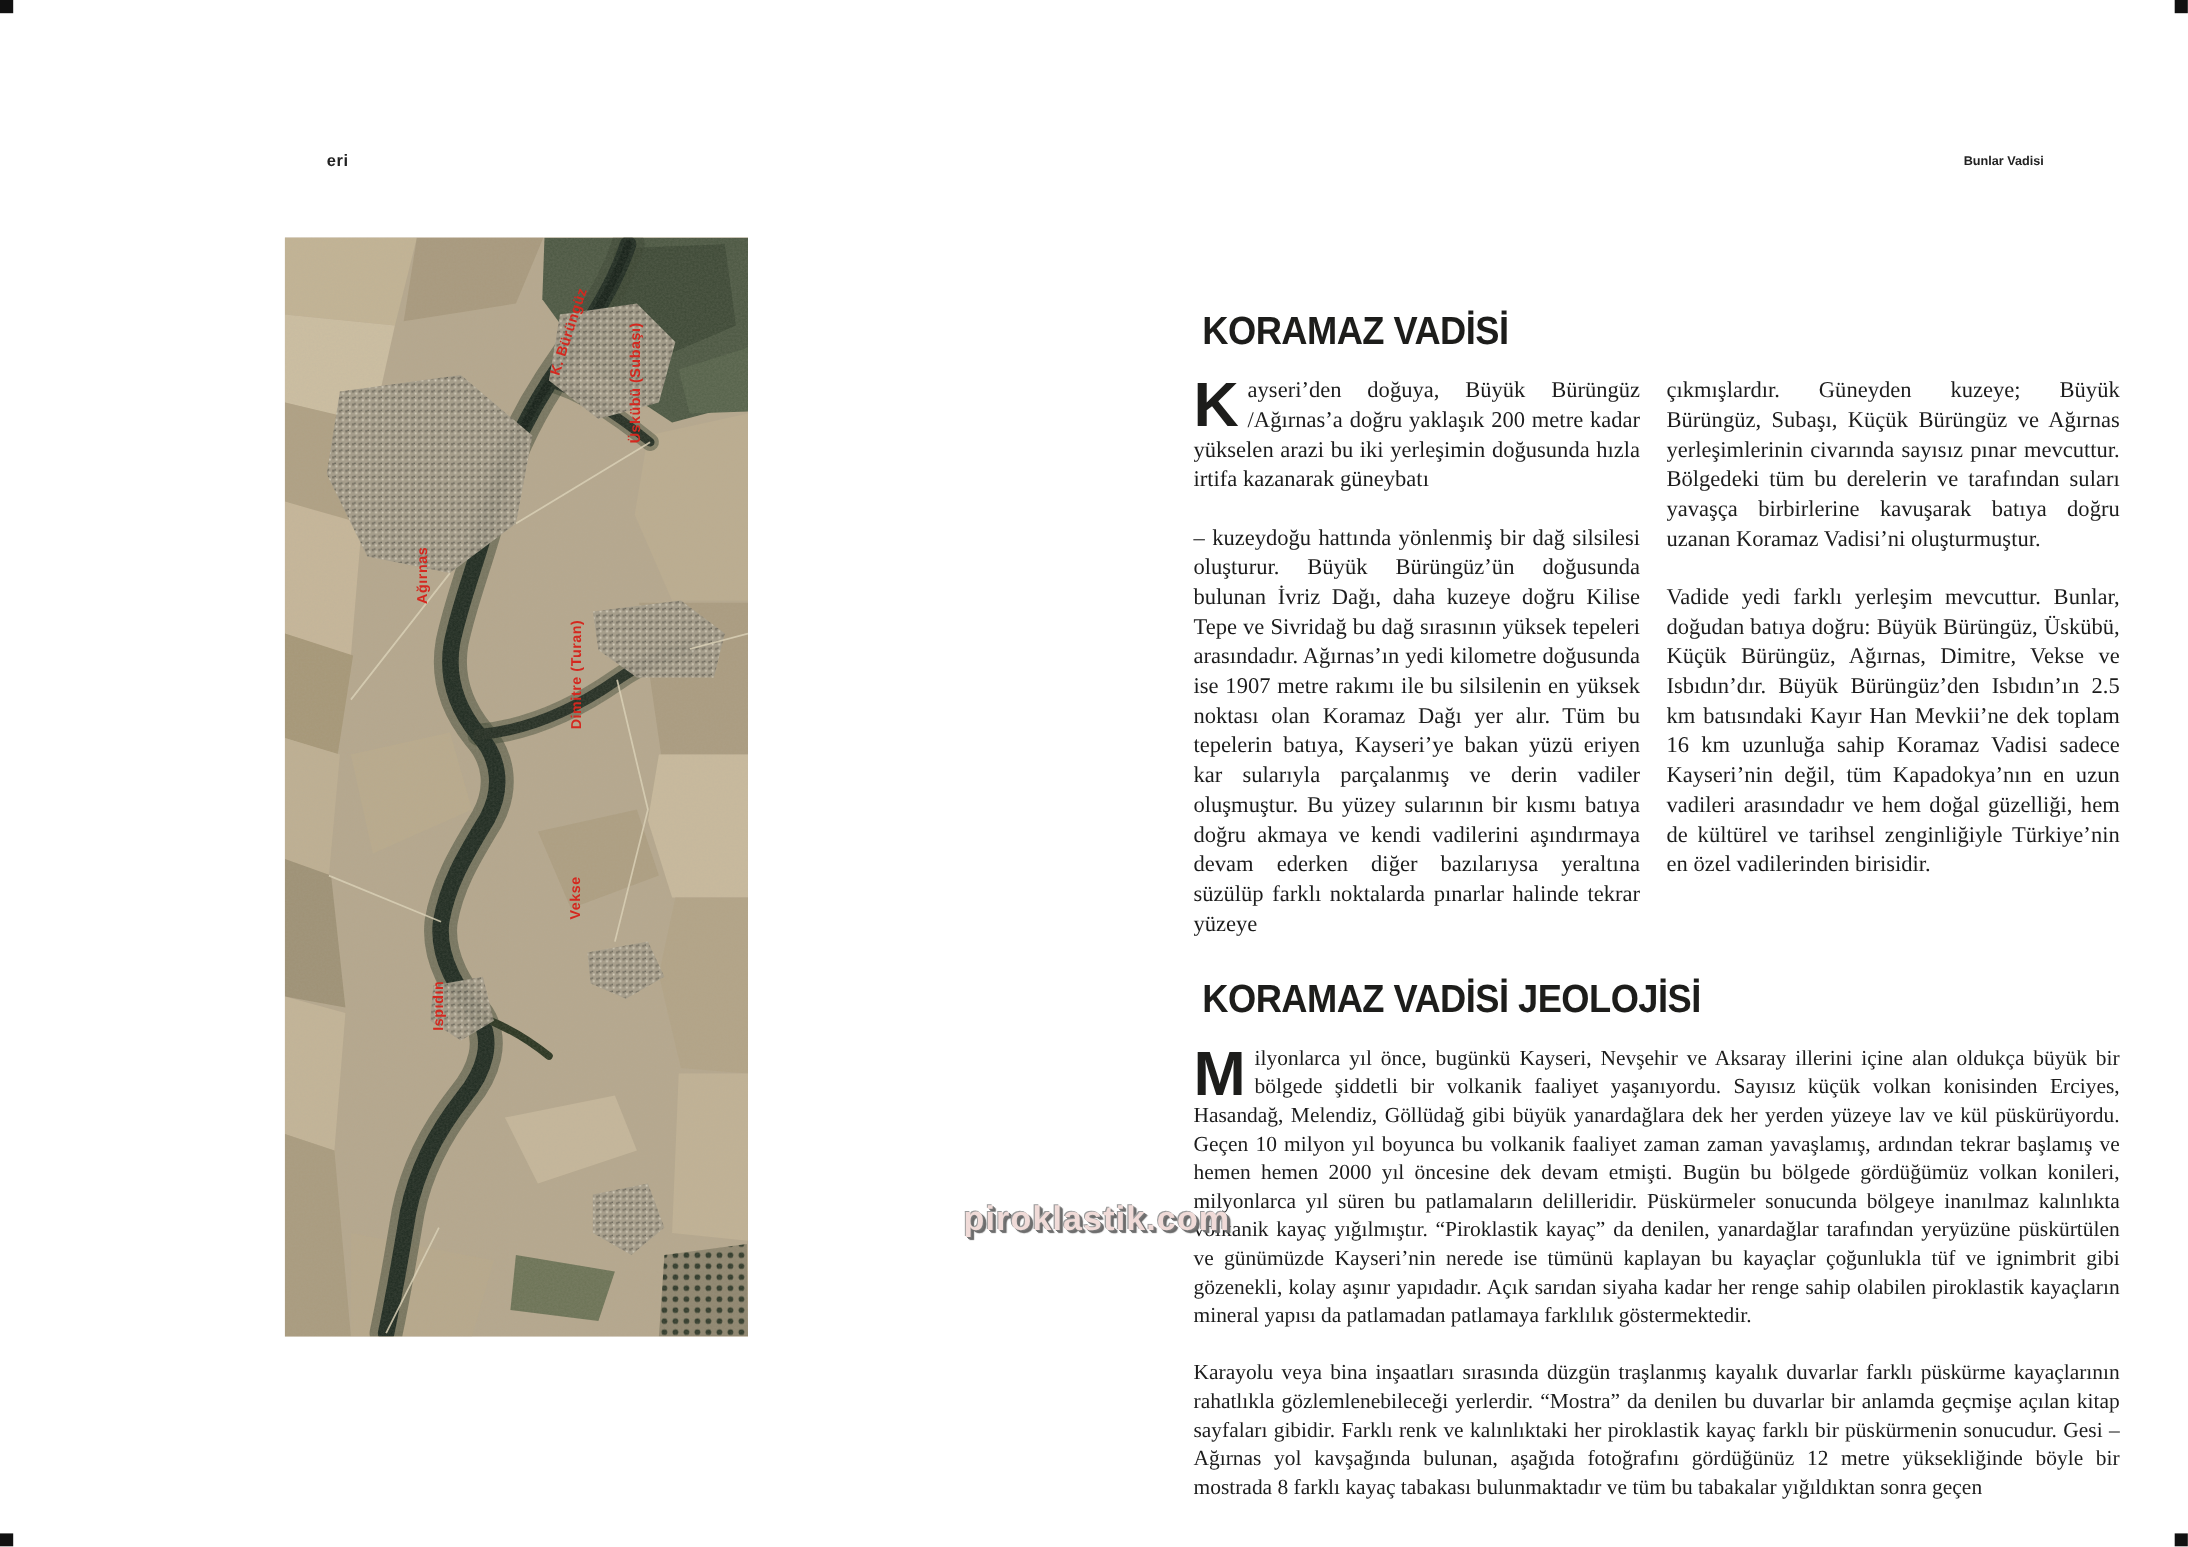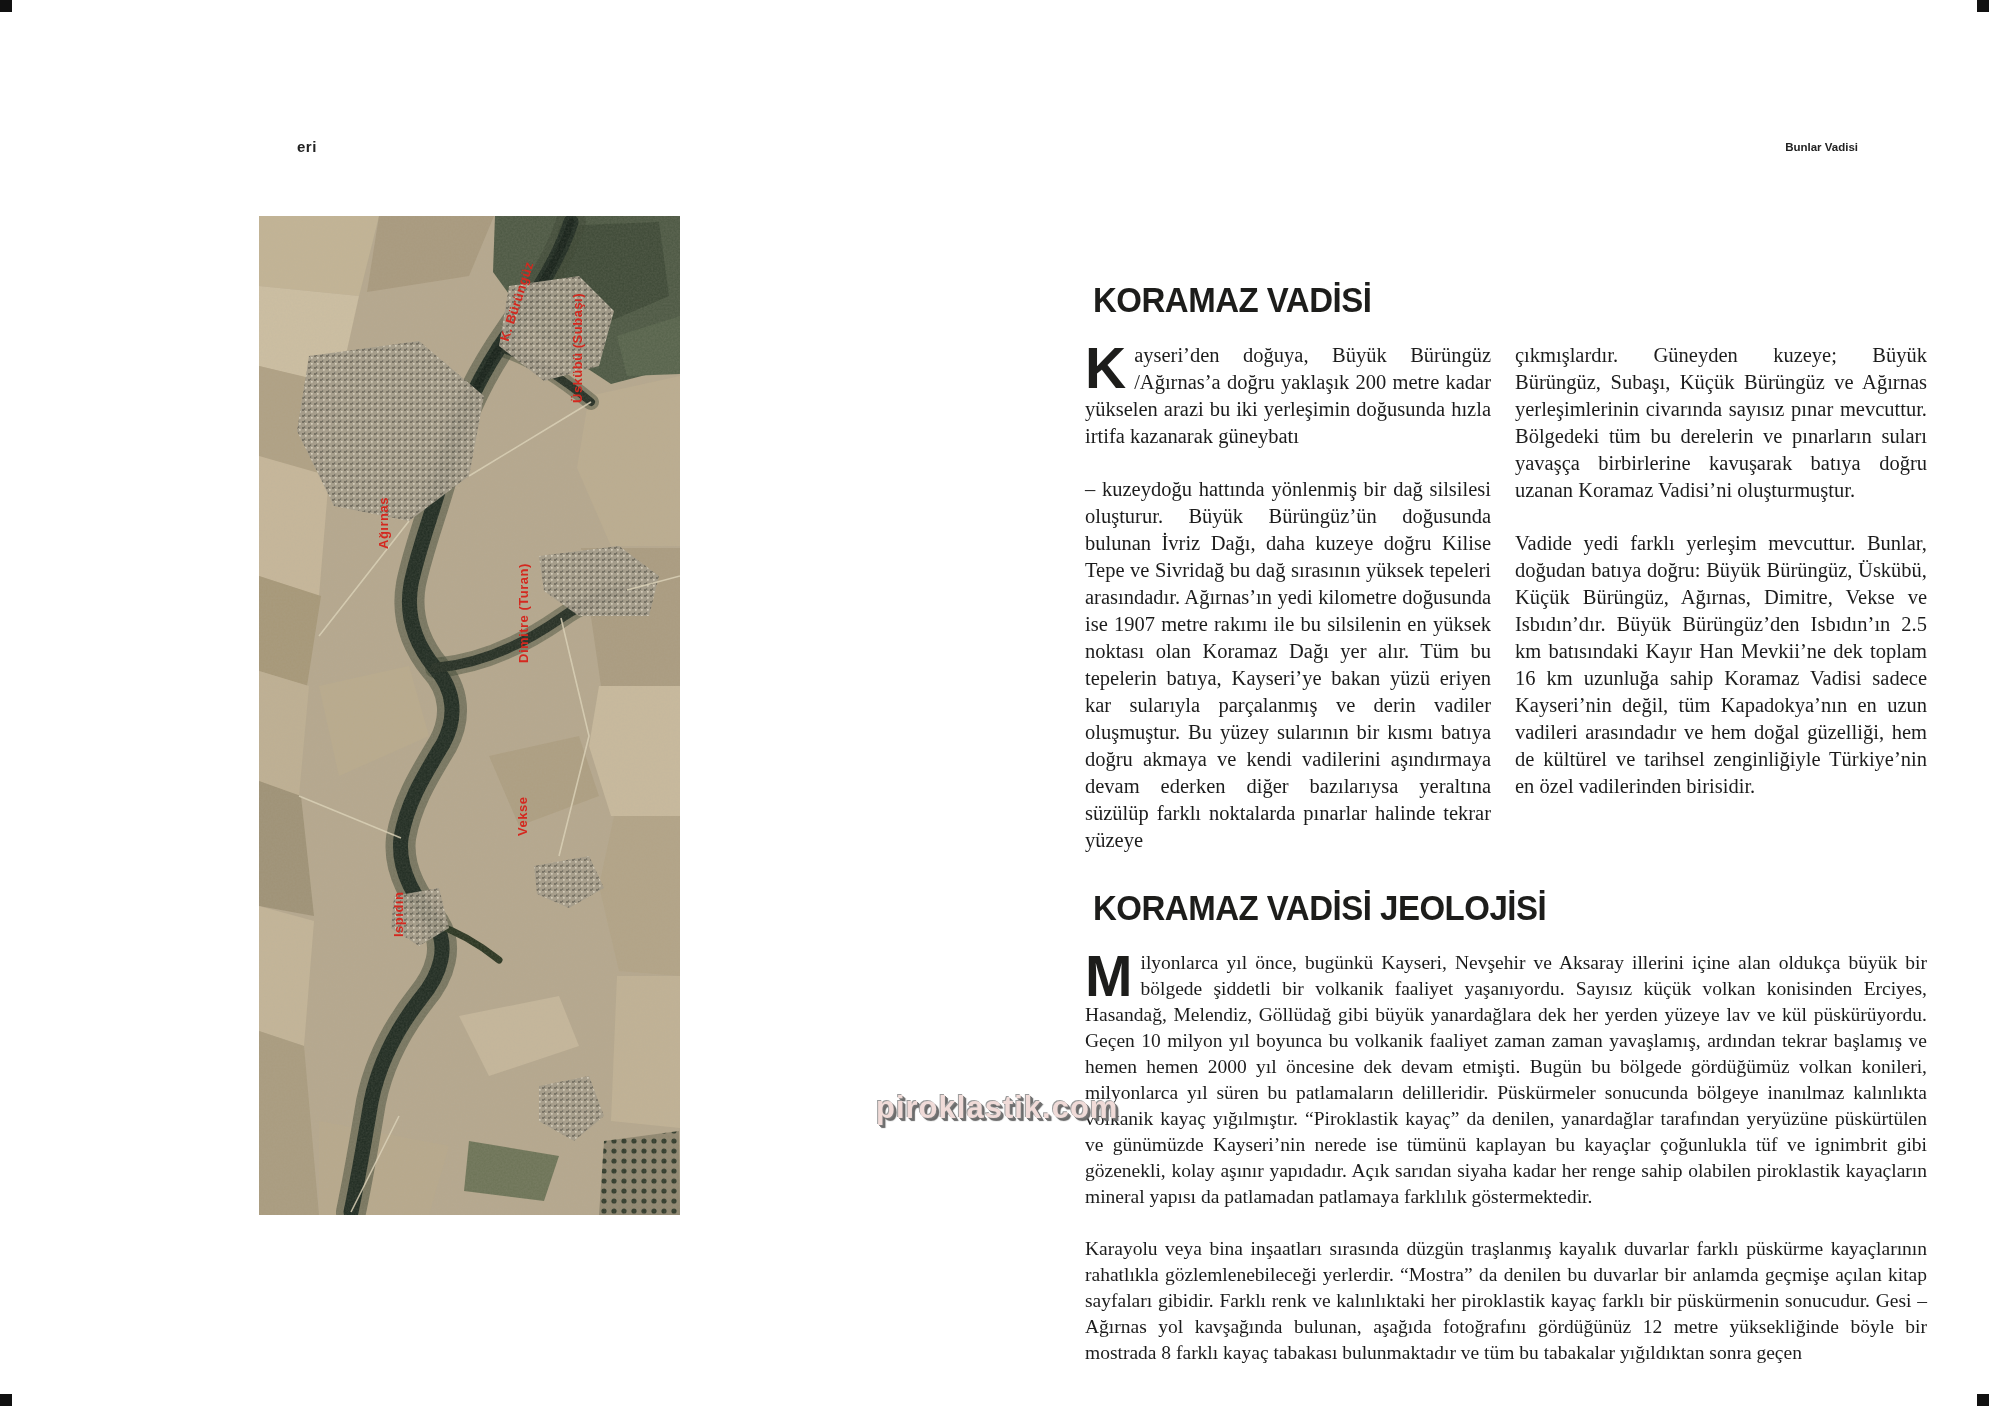--- a/index.html
+++ b/index.html
@@ -138,21 +138,21 @@
 <div id="article">
 
   <h1 class="sec-title">KORAMAZ VADİSİ</h1>
 
   <div id="cols">
     <div id="col1" class="body-txt">
       <p class="para"><span class="dropcap">K</span><span>ayseri’den doğuya, Büyük Bürüngüz /Ağırnas’a doğru yaklaşık 200 metre kadar yükselen arazi bu iki yerleşimin doğusunda hızla irtifa kazanarak güneybatı</span></p>
       <p class="para">– kuzeydoğu hattında yönlenmiş bir dağ silsilesi oluşturur. Büyük Bürüngüz’ün doğusunda bulunan İvriz Dağı, daha kuzeye doğru Kilise Tepe ve Sivridağ bu dağ sırasının yüksek tepeleri arasındadır. Ağırnas’ın yedi kilometre doğusunda ise 1907 metre rakımı ile bu silsilenin en yüksek noktası olan Koramaz Dağı yer alır. Tüm bu tepelerin batıya, Kayseri’ye bakan yüzü eriyen kar sularıyla parçalanmış ve derin vadiler oluşmuştur. Bu yüzey sularının bir kısmı batıya doğru akmaya ve kendi vadilerini aşındırmaya devam ederken diğer bazılarıysa yeraltına süzülüp farklı noktalarda pınarlar halinde tekrar yüzeye</p>
     </div>
     <div id="col2" class="body-txt">
-      <p class="para">çıkmışlardır. Güneyden kuzeye; Büyük Bürüngüz, Subaşı, Küçük Bürüngüz ve Ağırnas yerleşimlerinin civarında sayısız pınar mevcuttur. Bölgedeki tüm bu derelerin ve pınarların suları yavaşça birbirlerine kavuşarak batıya doğru uzanan Koramaz Vadisi’ni oluşturmuştur.</p>
+      <p class="para">çıkmışlardır. Güneyden kuzeye; Büyük Bürüngüz, Subaşı, Küçük Bürüngüz ve Ağırnas yerleşimlerinin civarında sayısız pınar mevcuttur. Bölgedeki tüm bu derelerin ve tarafından suları yavaşça birbirlerine kavuşarak batıya doğru uzanan Koramaz Vadisi’ni oluşturmuştur.</p>
       <p class="para">Vadide yedi farklı yerleşim mevcuttur. Bunlar, doğudan batıya doğru: Büyük Bürüngüz, Üskübü, Küçük Bürüngüz, Ağırnas, Dimitre, Vekse ve Isbıdın’dır. Büyük Bürüngüz’den Isbıdın’ın 2.5 km batısındaki Kayır Han Mevkii’ne dek toplam 16 km uzunluğa sahip Koramaz Vadisi sadece Kayseri’nin değil, tüm Kapadokya’nın en uzun vadileri arasındadır ve hem doğal güzelliği, hem de kültürel ve tarihsel zenginliğiyle Türkiye’nin en özel vadilerinden birisidir.</p>
     </div>
   </div>
 
   <div id="sec2">
     <h1 class="sec-title">KORAMAZ VADİSİ JEOLOJİSİ</h1>
     <div class="body-txt" style="margin-top:24px;">
       <p class="para"><span class="dropcap">M</span><span>ilyonlarca yıl önce, bugünkü Kayseri, Nevşehir ve Aksaray illerini içine alan oldukça büyük bir bölgede şiddetli bir volkanik faaliyet yaşanıyordu. Sayısız küçük volkan konisinden Erciyes, Hasandağ, Melendiz, Göllüdağ gibi büyük yanardağlara dek her yerden yüzeye lav ve kül püskürüyordu. Geçen 10 milyon yıl boyunca bu volkanik faaliyet zaman zaman yavaşlamış, ardından tekrar başlamış ve hemen hemen 2000 yıl öncesine dek devam etmişti. Bugün bu bölgede gördüğümüz volkan konileri, milyonlarca yıl süren bu patlamaların delilleridir. Püskürmeler sonucunda bölgeye inanılmaz kalınlıkta volkanik kayaç yığılmıştır. “Piroklastik kayaç” da denilen, yanardağlar tarafından yeryüzüne püskürtülen ve günümüzde Kayseri’nin nerede ise tümünü kaplayan bu kayaçlar çoğunlukla tüf ve ignimbrit gibi gözenekli, kolay aşınır yapıdadır. Açık sarıdan siyaha kadar her renge sahip olabilen piroklastik kayaçların mineral yapısı da patlamadan patlamaya farklılık göstermektedir.</span></p>
       <p class="para">Karayolu veya bina inşaatları sırasında düzgün traşlanmış kayalık duvarlar farklı püskürme kayaçlarının rahatlıkla gözlemlenebileceği yerlerdir. “Mostra” da denilen bu duvarlar bir anlamda geçmişe açılan kitap sayfaları gibidir. Farklı renk ve kalınlıktaki her piroklastik kayaç farklı bir püskürmenin sonucudur. Gesi – Ağırnas yol kavşağında bulunan, aşağıda fotoğrafını gördüğünüz 12 metre yüksekliğinde böyle bir mostrada 8 farklı kayaç tabakası bulunmaktadır ve tüm bu tabakalar yığıldıktan sonra geçen</p>
     </div>

